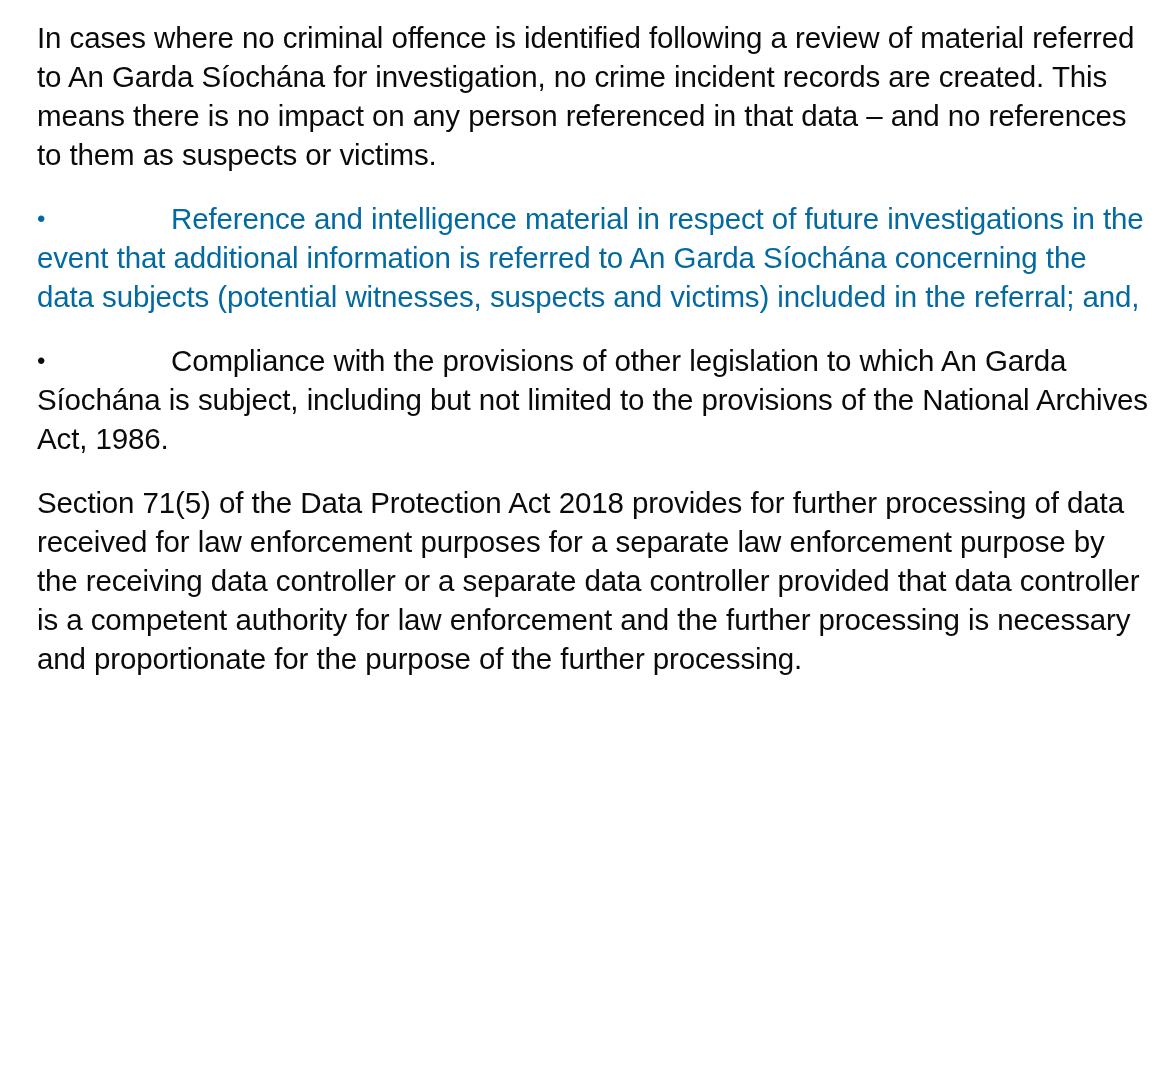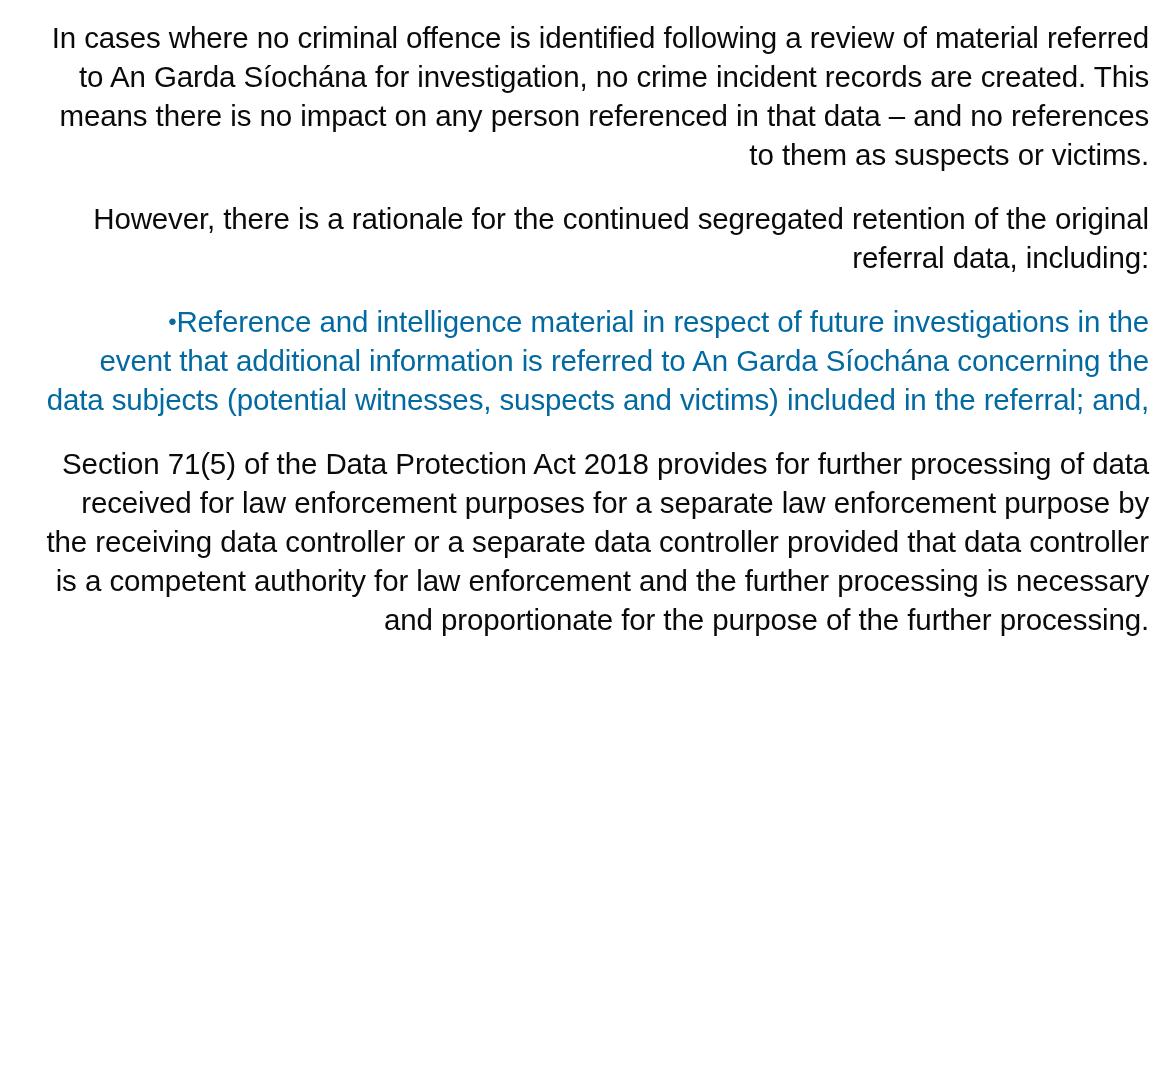--- a/index.html
+++ b/index.html
@@ -27,21 +27,21 @@
   .doc-body {
     width: 1112px;
   }
   p.para {
     margin: 0 0 25px 0;
     padding: 0;
     font-size: 29.5px;
     line-height: 39px;
     font-weight: 400;
     color: #0a0a0a;
-    text-align: right;
+    text-align: left;
     letter-spacing: -0.15px;
     word-spacing: 0.2px;
     white-space: pre-wrap;
   }
   p.para:last-child {
     margin-bottom: 4px;
   }
   .bullet-para {
     
     text-indent: 0;
@@ -55,17 +55,17 @@
     line-height: 39px;
     vertical-align: 2px;
   }
 </style>
 </head>
 <body style="background: rgb(255, 255, 255);">
 
 <div class="page" style="background: rgb(255, 255, 255);">
   <div class="doc-body" id="doc-body">
       <p class="para" style="color: rgb(10, 10, 10);"><span>In cases where no criminal offence is identified following a review of material referred to An Garda Síochána for investigation, no crime incident records are created. This means there is no impact on any person referenced in that data – and no references to them as suspects or victims.</span></p>
-      <p class="para" style="color: rgb(10, 10, 10);"><span>However, there is a rationale for the continued segregated retention of the original referral data, including:</span></p>
       <p class="para bullet-para" style="color: #0369a1;"><span class="bullet-mark"><span class="bullet-glyph">•</span></span><span>Reference and intelligence material in respect of future investigations in the event that additional information is referred to An Garda Síochána concerning the data subjects (potential witnesses, suspects and victims) included in the referral; and,</span></p>
+      <p class="para bullet-para" style="color: rgb(10, 10, 10);"><span class="bullet-mark"><span class="bullet-glyph">•</span></span><span>Compliance with the provisions of other legislation to which An Garda Síochána is subject, including but not limited to the provisions of the National Archives Act, 1986.</span></p>
       <p class="para" style="color: rgb(10, 10, 10);"><span>Section 71(5) of the Data Protection Act 2018 provides for further processing of data received for law enforcement purposes for a separate law enforcement purpose by the receiving data controller or a separate data controller provided that data controller is a competent authority for law enforcement and the further processing is necessary and proportionate for the purpose of the further processing.</span></p>
     </div>
 </div>
 
 </body></html>

